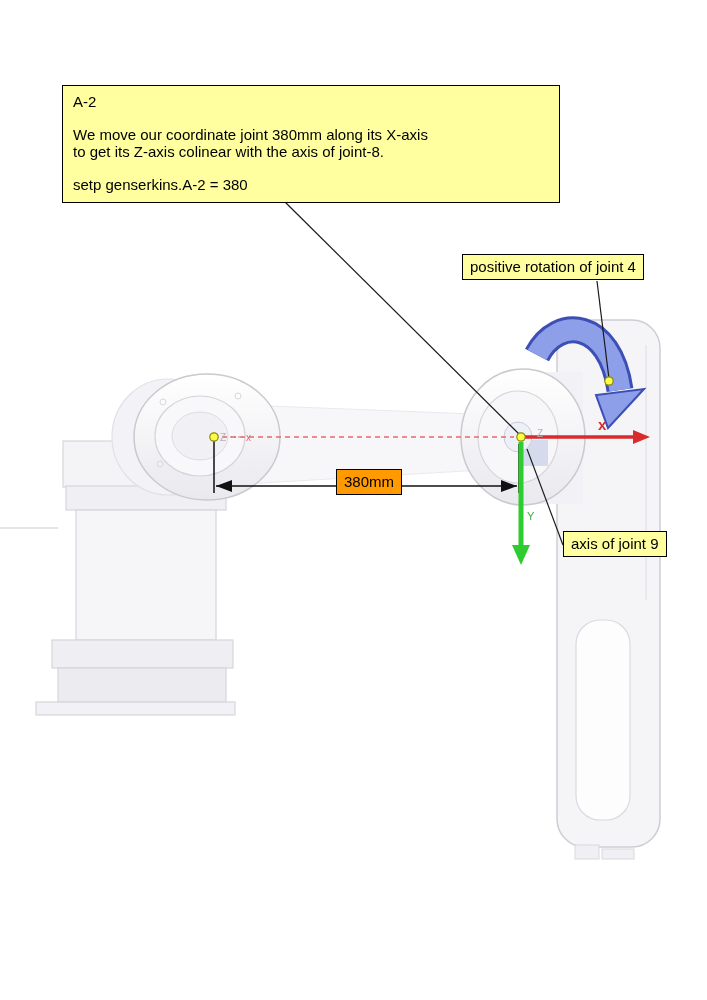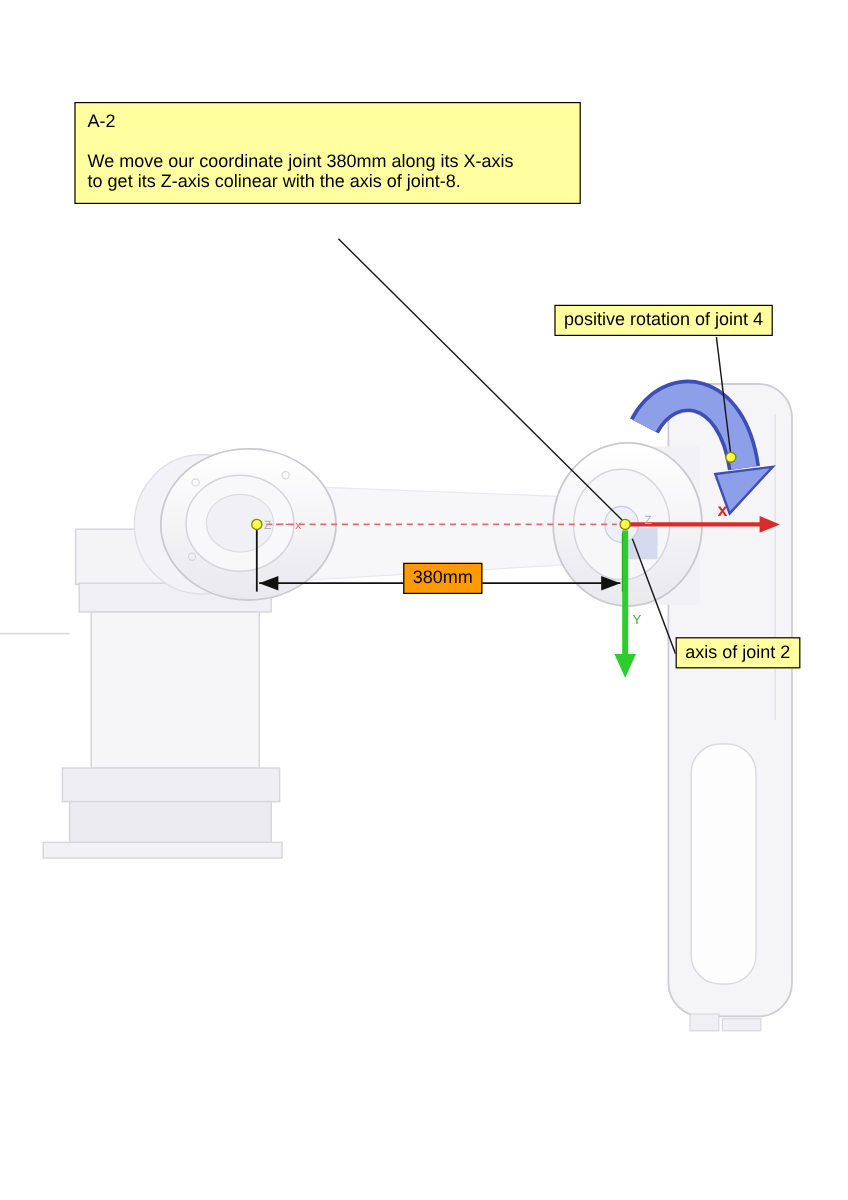--- a/index.html
+++ b/index.html
@@ -2,21 +2,21 @@
 <html><head>
 <meta charset="utf-8">
 <style>
   * { box-sizing: border-box; }
   html,body { margin:0; padding:0; background:#ffffff; }
   body { font-family:"Liberation Sans", sans-serif; color:#000; }
   .stage { position:relative; width:707px; height:1000px; background:#ffffff; overflow:hidden; }
   .stage > svg { position:absolute; left:0; top:0; }
 
   .note {
-    position:absolute; left:62px; top:85px; width:422px;
+    position:absolute; left:62px; top:85px; width:498px;
     background:#ffffa0; border:1.5px solid #000;
     padding:7px 10px 9px 10px; font-size:15px; line-height:17px;
   }
   .note-title { margin-bottom:16px; }
   .note-cmd   { margin-top:16px; }
 
   .tag {
     position:absolute; background:#ffffa0; border:1.5px solid #000;
     font-size:15px; line-height:18px; padding:3px 7px; white-space:nowrap;
   }
@@ -122,21 +122,22 @@
       <circle cx="214" cy="437" r="4.2"></circle>
       <circle cx="521" cy="437" r="4.2"></circle>
       <circle cx="609" cy="381" r="4.2"></circle>
     </g>
   </svg>
 
   <div class="note">
     <div class="note-title">A-2</div>
     <div class="note-body">We move our coordinate joint 380mm along its X-axis</div>
     <div class="note-body">to get its Z-axis colinear with the axis of joint-8.</div>
+    <div class="note-cmd">setp genserkins.A-2 = 380</div>
   </div>
 
   <div class="tag" id="tag-rot">positive rotation of joint 4</div>
 
-  <div class="tag" id="tag-axis">axis of joint 2</div>
+  <div class="tag" id="tag-axis">axis of joint 9</div>
 
   <div class="tag" id="tag-dim">380mm</div>
 
 </div>
 
 </body></html>

